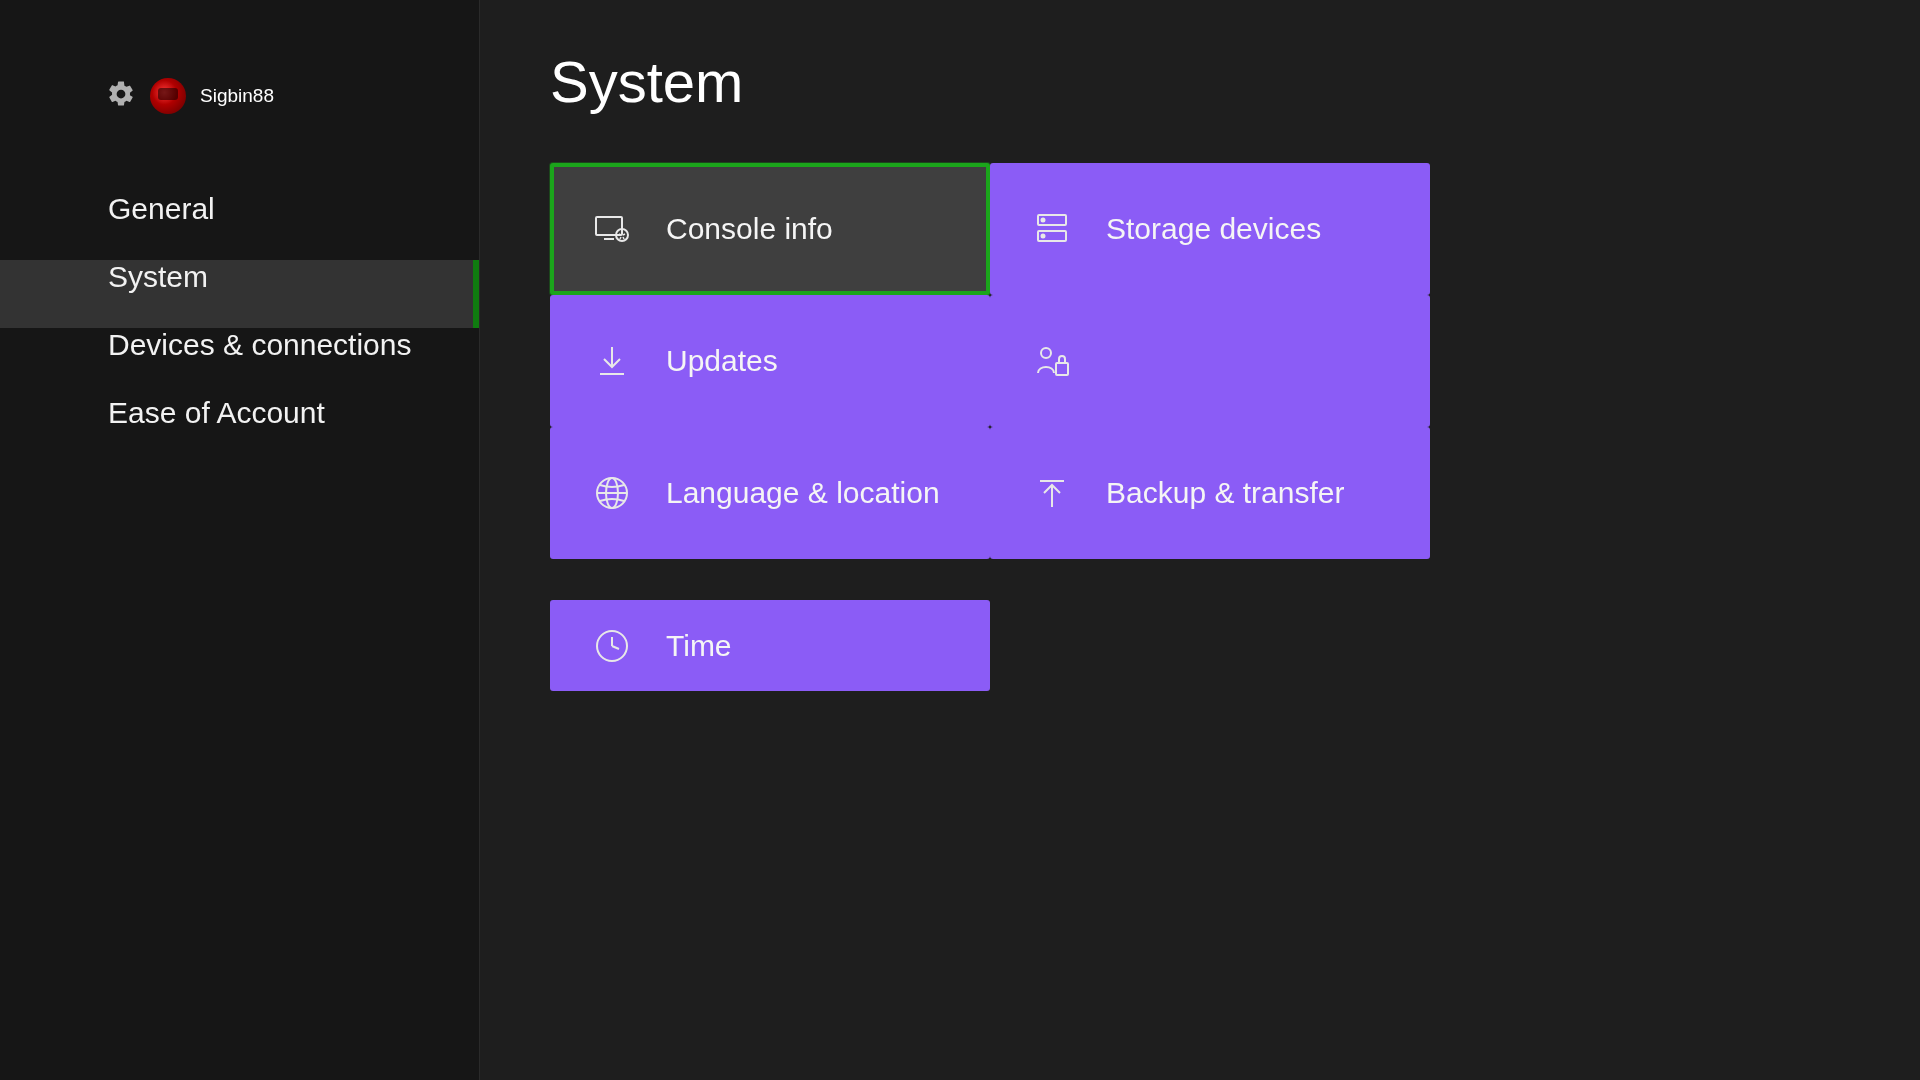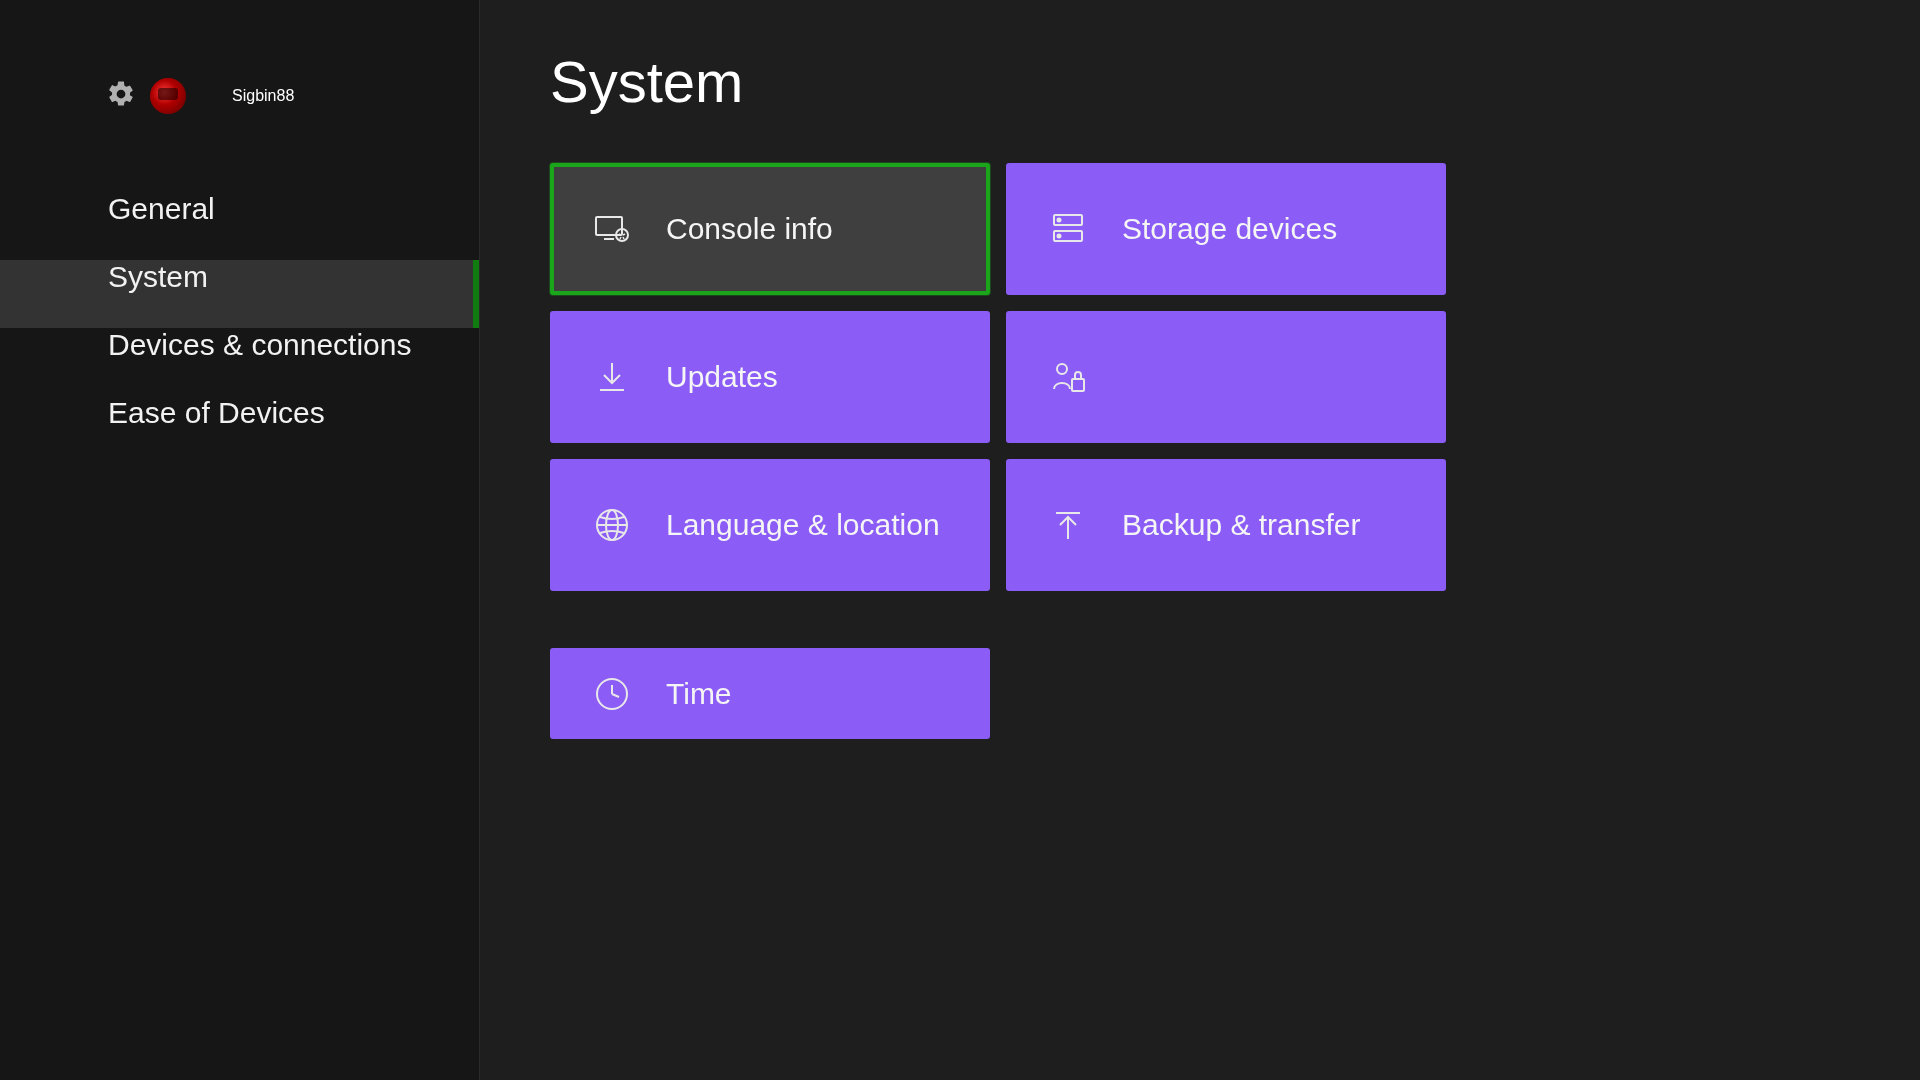--- a/index.html
+++ b/index.html
@@ -46,24 +46,23 @@
     .avatar::after {
       content: "";
       position: absolute;
       top: 10px; left: 8px;
       width: 20px; height: 12px;
       background: #1a0000;
       border-radius: 3px;
       opacity: 0.6;
     }
     .username {
-      font-size: 16px;
+      font-size: 19px;
       font-weight: 400;
       color: #ffffff;
-      margin-left: 32px;
     }
     .nav-list {
       list-style: none;
     }
     .nav-item {
       height: 68px;
       display: flex;
       align-items: flex-start;
       padding-left: 108px;
       font-size: 30px;
@@ -91,21 +90,20 @@
     .page-title {
       font-size: 58px;
       font-weight: 400;
       color: #ffffff;
       margin-bottom: 48px;
     }
     .tile-grid {
       display: grid;
       grid-template-columns: 440px 440px;
       grid-auto-rows: 132px;
-      gap: 16px;
     }
     .tile {
       background: #8b5cf6;
       display: flex;
       align-items: center;
       padding: 0 28px 0 38px;
       gap: 34px;
       cursor: pointer;
       border: 4px solid transparent;
       border-radius: 3px;
@@ -156,21 +154,21 @@
     <li class="nav-item">
       <span>General</span>
     </li>
     <li class="nav-item active">
       <span>System</span>
     </li>
     <li class="nav-item">
       <span>Devices &amp; connections</span>
     </li>
     <li class="nav-item">
-      <span>Ease of Devices</span>
+      <span>Ease of Account</span>
     </li>
   </ul>
 </div>
 
 <div class="main">
   <h1 class="page-title">System</h1>
 
   <div class="tile-grid">
 
     <div class="tile focused">

